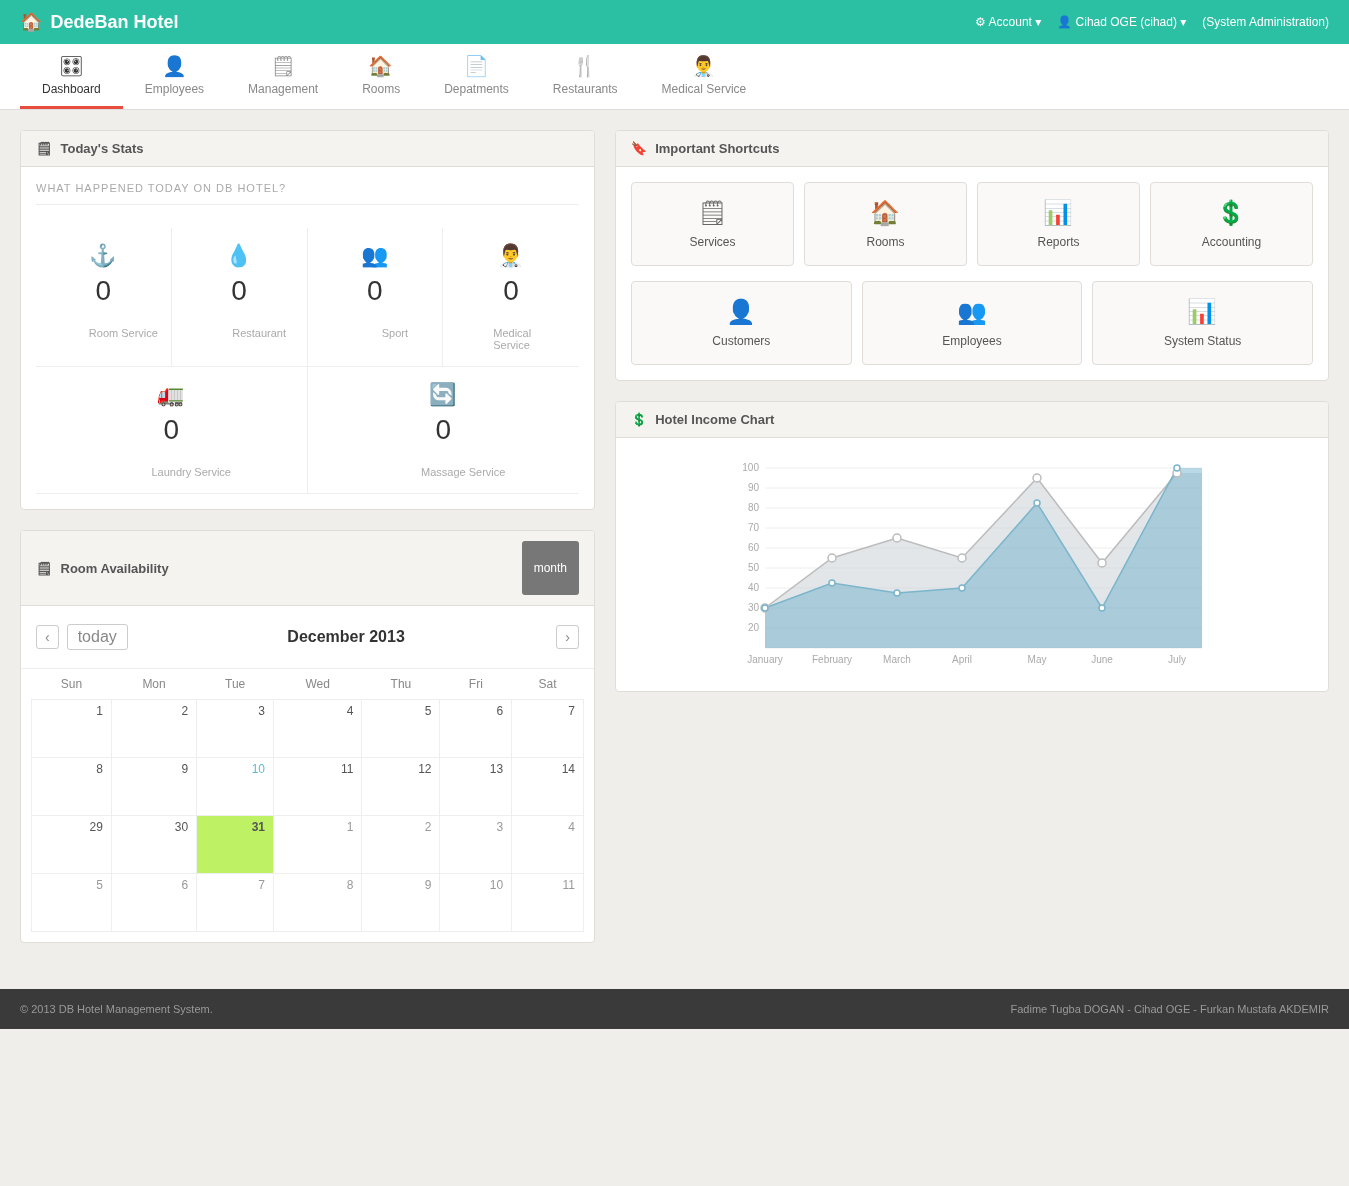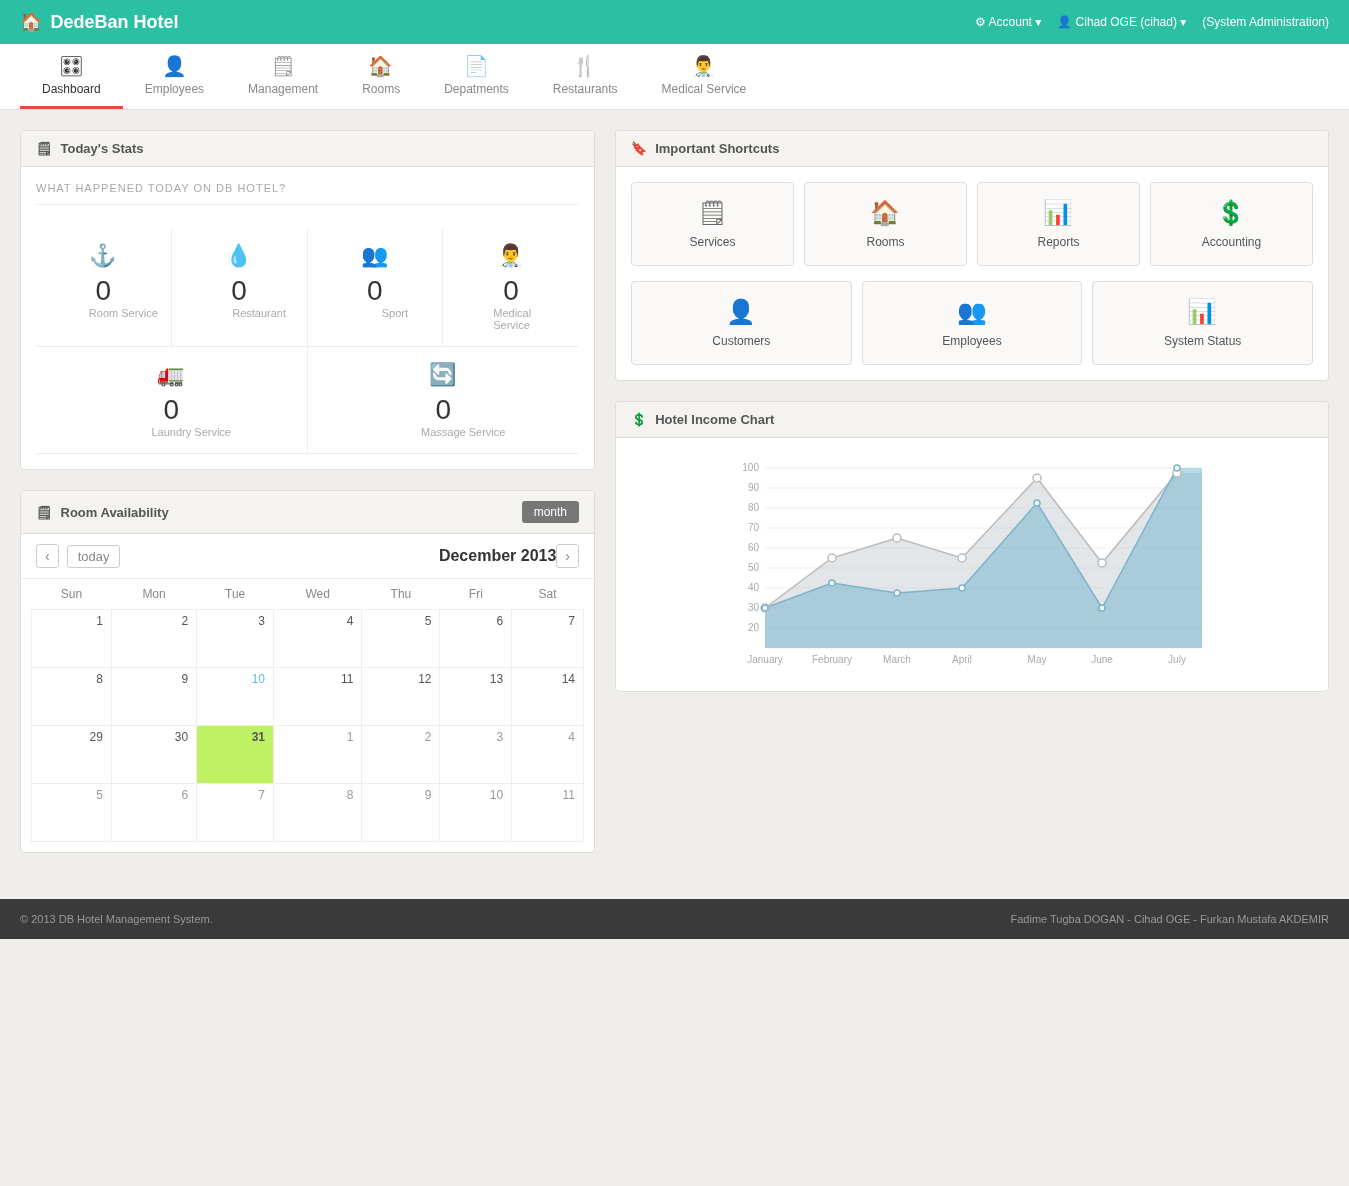--- a/index.html
+++ b/index.html
@@ -29,36 +29,36 @@
     .panel-body { padding: 15px; }
 
     
     .stats-subtitle { font-size: 11px; color: #aaa; text-transform: uppercase; letter-spacing: 1px; margin-bottom: 23px; padding-bottom: 10px; border-bottom: 1px solid #eee; }
     .stats-grid { display: grid; grid-template-columns: 1fr 1fr 1fr 1fr; }
     .stats-grid-bottom { display: grid; grid-template-columns: 1fr 1fr; }
     .stat-item { display: flex; flex-direction: column; align-items: center; padding: 15px 10px; border-right: 1px solid #eee; border-bottom: 1px solid #eee; }
     .stat-item:last-child { border-right: none; }
     .stat-icon { font-size: 22px; color: #bbb; margin-bottom: 6px; }
     .stat-number { font-size: 28px; font-weight: 300; color: #333; }
-    .stat-label { font-size: 11px; color: #aaa; margin-top: 0; padding-left: 40px; }
+    .stat-label { font-size: 11px; color: #aaa; margin-top: 20px; padding-left: 40px; }
     .stats-grid .stat-item:nth-child(4) { border-right: none; }
 
     
     .shortcuts-grid { display: grid; grid-template-columns: 1fr 1fr 1fr 1fr; gap: 10px; padding: 15px; }
     .shortcuts-grid-2 { display: grid; grid-template-columns: 1fr 1fr 1fr; gap: 10px; padding: 0 15px 15px; }
     .shortcut-item { border: 1px solid #e0ddd8; border-radius: 4px; display: flex; flex-direction: column; align-items: center; padding: 16px 10px; cursor: pointer; background: #faf9f7; }
     .shortcut-icon { font-size: 24px; color: #666; margin-bottom: 8px; }
     .shortcut-label { font-size: 12px; color: #555; }
 
     
     .calendar-controls { display: flex; align-items: center; padding: 10px 15px; border-bottom: 1px solid #eee; }
     .cal-nav { background: none; border: 1px solid #ccc; padding: 3px 8px; cursor: pointer; color: #888; font-size: 14px; border-radius: 3px; }
-    .cal-today { background: none; border: 1px solid #ccc; padding: 3px 10px; cursor: pointer; color: #888; font-size: 13px; border-radius: 3px; margin: 0 8px; }
-    .cal-month-title { flex: 1; text-align: right; font-size: 16px; font-weight: bold; color: #333; }
-    .cal-view-btn { background: #777; color: #fff; border: none; padding: 4px 12px; border-radius: 3px; cursor: pointer; font-size: 12px; }
+    .cal-today { background: none; border: 1px solid #ccc; padding: 3px 10px; cursor: pointer; color: #888; font-size: 16px; border-radius: 3px; margin: 8px 8px; }
+    .cal-month-title { flex: 1; text-align: center; font-size: 16px; font-weight: bold; color: #333; }
+    .cal-view-btn { background: #777; color: #fff; border: none; padding: 20px 12px; border-radius: 3px; cursor: pointer; font-size: 12px; }
     .calendar-table { width: 100%; border-collapse: collapse; }
     .calendar-table th { text-align: center; padding: 8px 4px; font-size: 12px; color: #888; font-weight: normal; border-bottom: 1px solid #eee; }
     .calendar-table td { text-align: right; padding: 4px 8px 4px 4px; border: 1px solid #eee; height: 58px; vertical-align: top; font-size: 12px; color: #999; }
     .calendar-table td.current-month { color: #555; }
     .calendar-table td.today { background: #bef264; font-weight: bold; color: #555; }
     .calendar-table td.highlight { color: #5bbcd4; }
 
     
     .chart-container { padding: 15px; }
 

